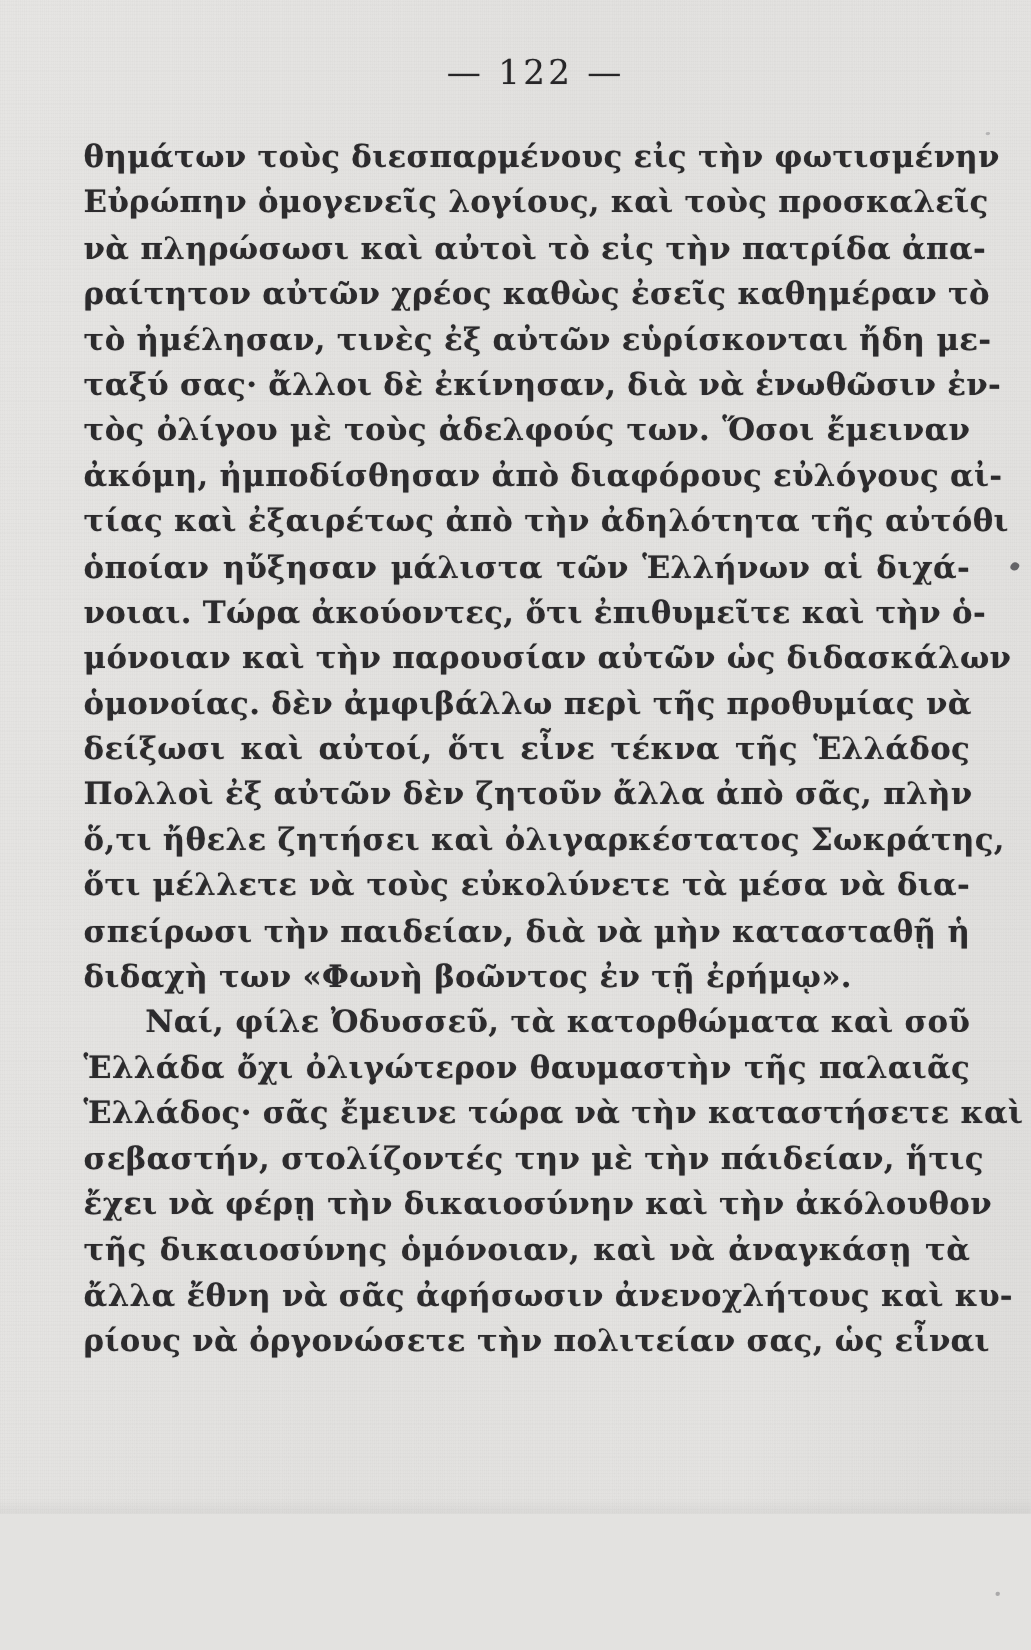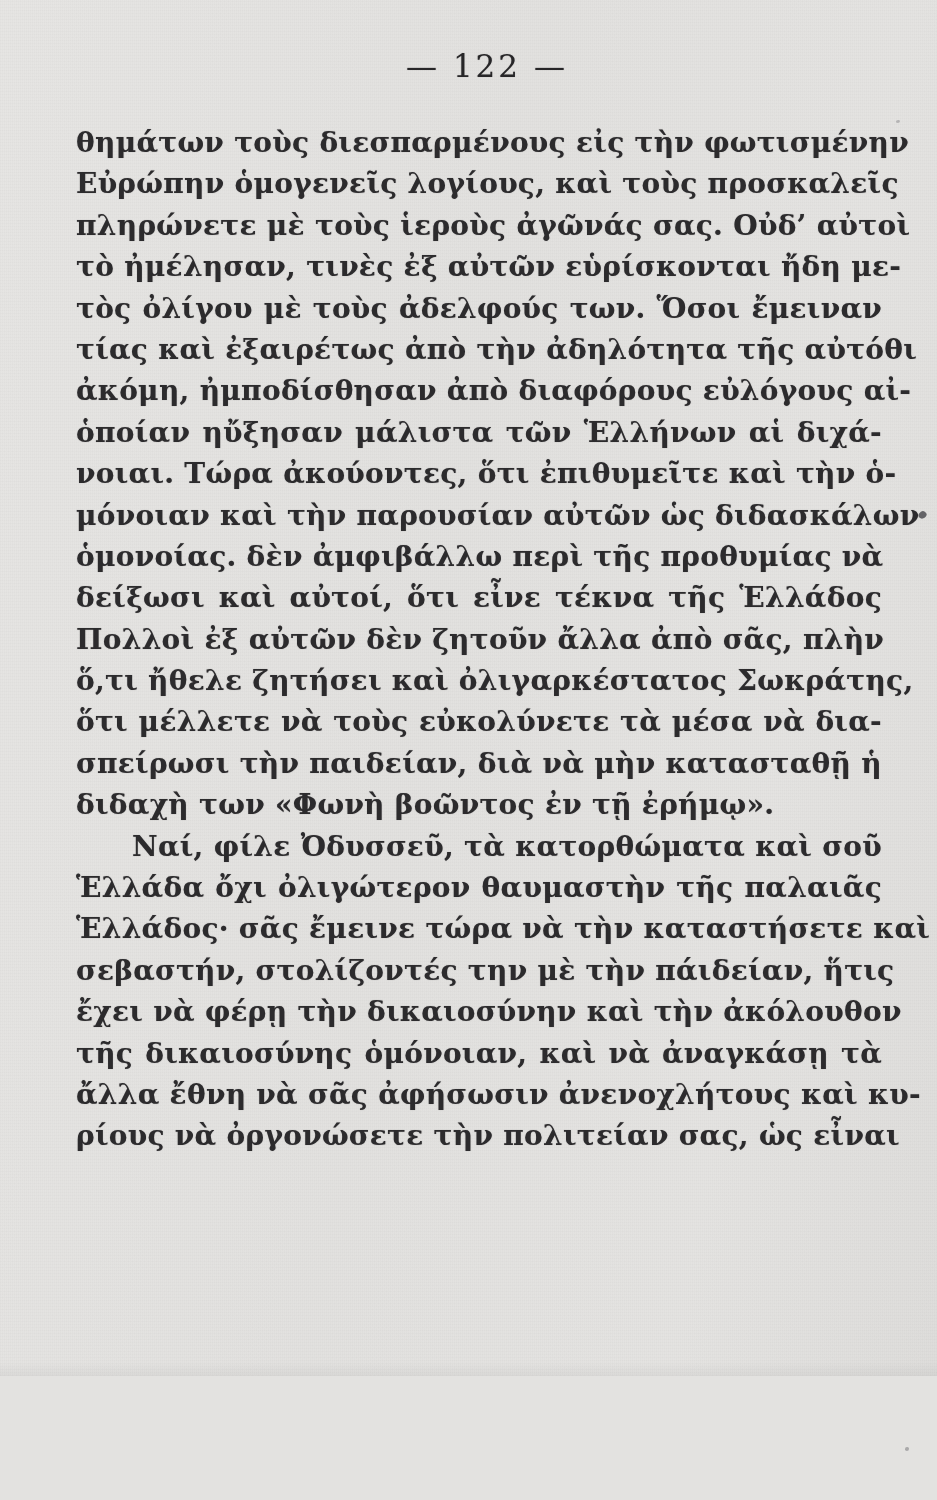--- a/index.html
+++ b/index.html
@@ -81,25 +81,27 @@
 </head>
 <body>
 
 <div class="paper">
 
   <div class="page-number">— 122 —</div>
 
   <div class="textblock">
     <div class="line">θημάτων τοὺς διεσπαρμένους εἰς τὴν φωτισμένην</div>
     <div class="line">Εὐρώπην ὁμογενεῖς λογίους, καὶ τοὺς προσκαλεῖς</div>
-    <div class="line">πληρώνετε μὲ τοὺς ἱεροὺς ἀγῶνάς σας. Οὐδ’ αὐτοὶ</div>
+    <div class="line">νὰ πληρώσωσι καὶ αὐτοὶ τὸ εἰς τὴν πατρίδα ἀπα-</div>
+    <div class="line">ραίτητον αὐτῶν χρέος καθὼς ἐσεῖς καθημέραν τὸ</div>
     <div class="line">τὸ ἠμέλησαν, τινὲς ἐξ αὐτῶν εὑρίσκονται ἤδη με-</div>
+    <div class="line">ταξύ σας· ἄλλοι δὲ ἐκίνησαν, διὰ νὰ ἑνωθῶσιν ἐν-</div>
     <div class="line">τὸς ὀλίγου μὲ τοὺς ἀδελφούς των. Ὅσοι ἔμειναν</div>
+    <div class="line">ἀκόμη, ἠμποδίσθησαν ἀπὸ διαφόρους εὐλόγους αἰ-</div>
     <div class="line">τίας καὶ ἐξαιρέτως ἀπὸ τὴν ἀδηλότητα τῆς αὐτόθι</div>
-    <div class="line">ἀκόμη, ἠμποδίσθησαν ἀπὸ διαφόρους εὐλόγους αἰ-</div>
     <div class="line">ὁποίαν ηὔξησαν μάλιστα τῶν Ἑλλήνων αἱ διχά-</div>
     <div class="line">νοιαι. Τώρα ἀκούοντες, ὅτι ἐπιθυμεῖτε καὶ τὴν ὁ-</div>
     <div class="line">μόνοιαν καὶ τὴν παρουσίαν αὐτῶν ὡς διδασκάλων</div>
     <div class="line">ὁμονοίας. δὲν ἀμφιβάλλω περὶ τῆς προθυμίας νὰ</div>
     <div class="line">δείξωσι καὶ αὐτοί, ὅτι εἶνε τέκνα τῆς Ἑλλάδος</div>
     <div class="line">Πολλοὶ ἐξ αὐτῶν δὲν ζητοῦν ἄλλα ἀπὸ σᾶς, πλὴν</div>
     <div class="line">ὅ,τι ἤθελε ζητήσει καὶ ὀλιγαρκέστατος Σωκράτης,</div>
     <div class="line">ὅτι μέλλετε νὰ τοὺς εὐκολύνετε τὰ μέσα νὰ δια-</div>
     <div class="line">σπείρωσι τὴν παιδείαν, διὰ νὰ μὴν κατασταθῇ ἡ</div>
     <div class="line line--end">διδαχὴ των «Φωνὴ βοῶντος ἐν τῇ ἐρήμῳ».</div>

